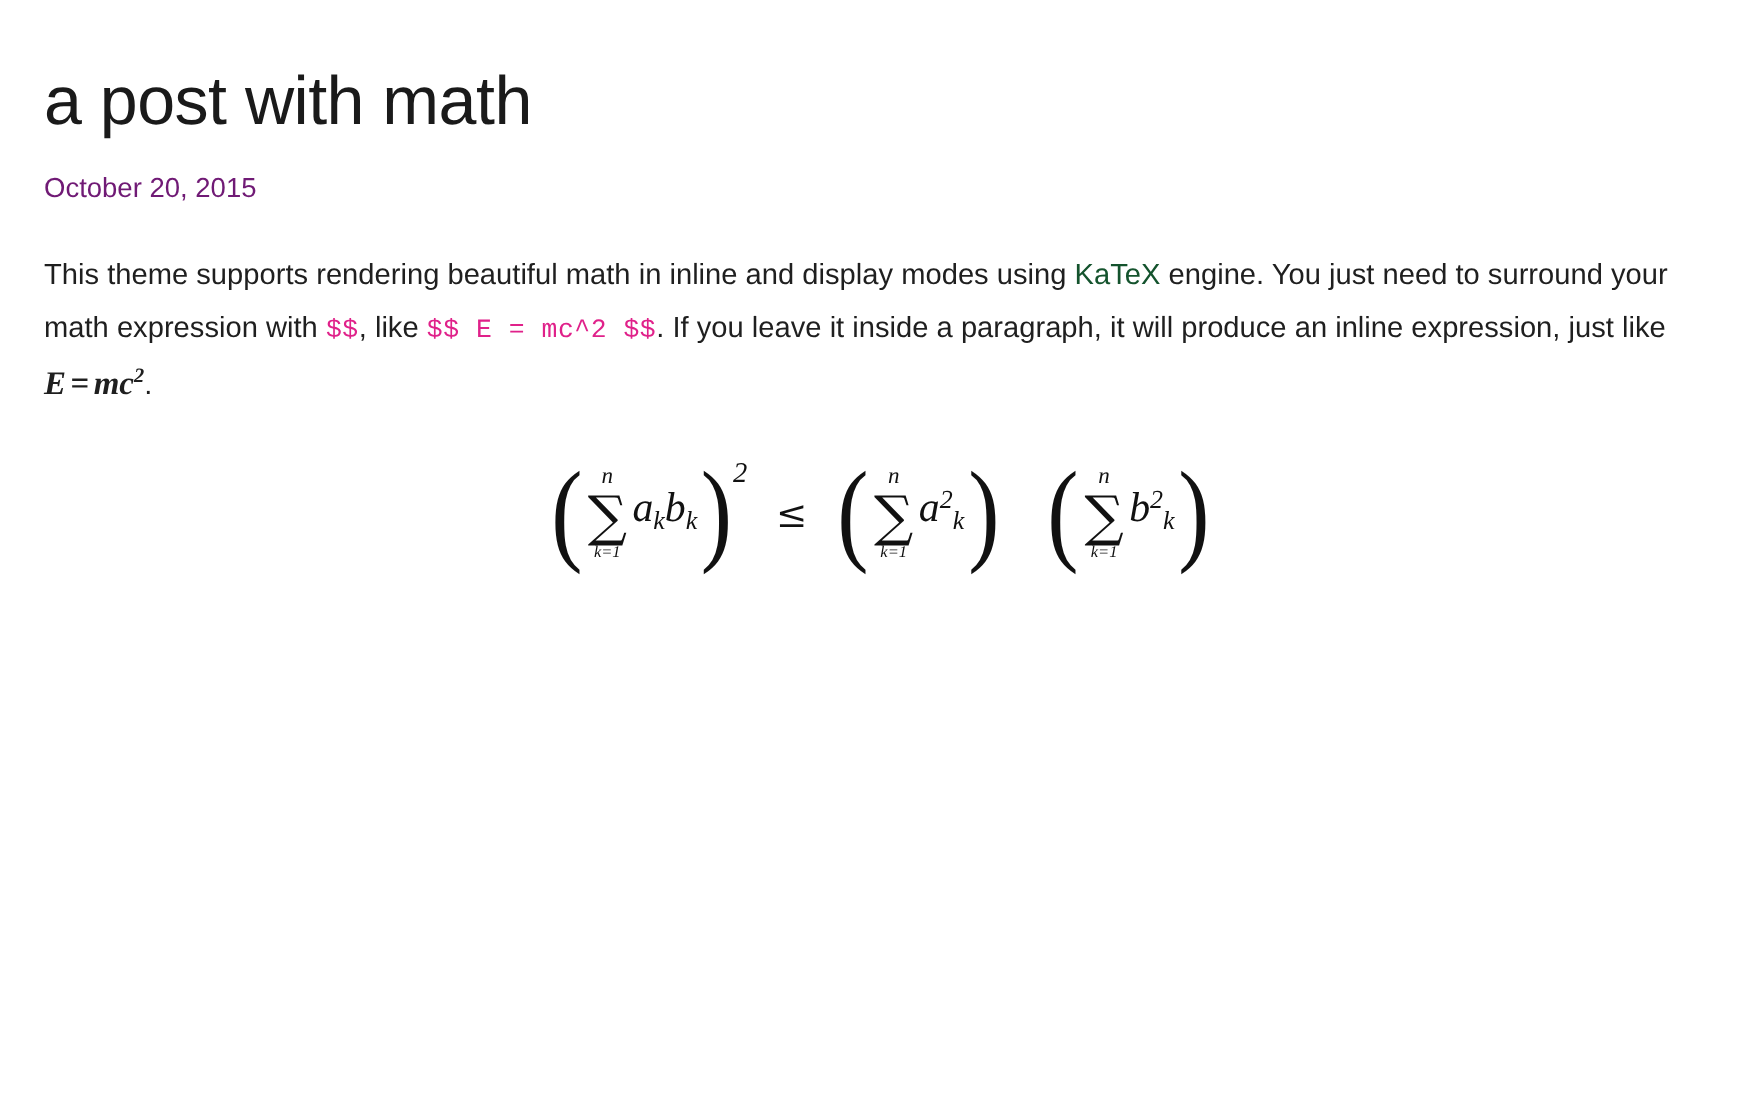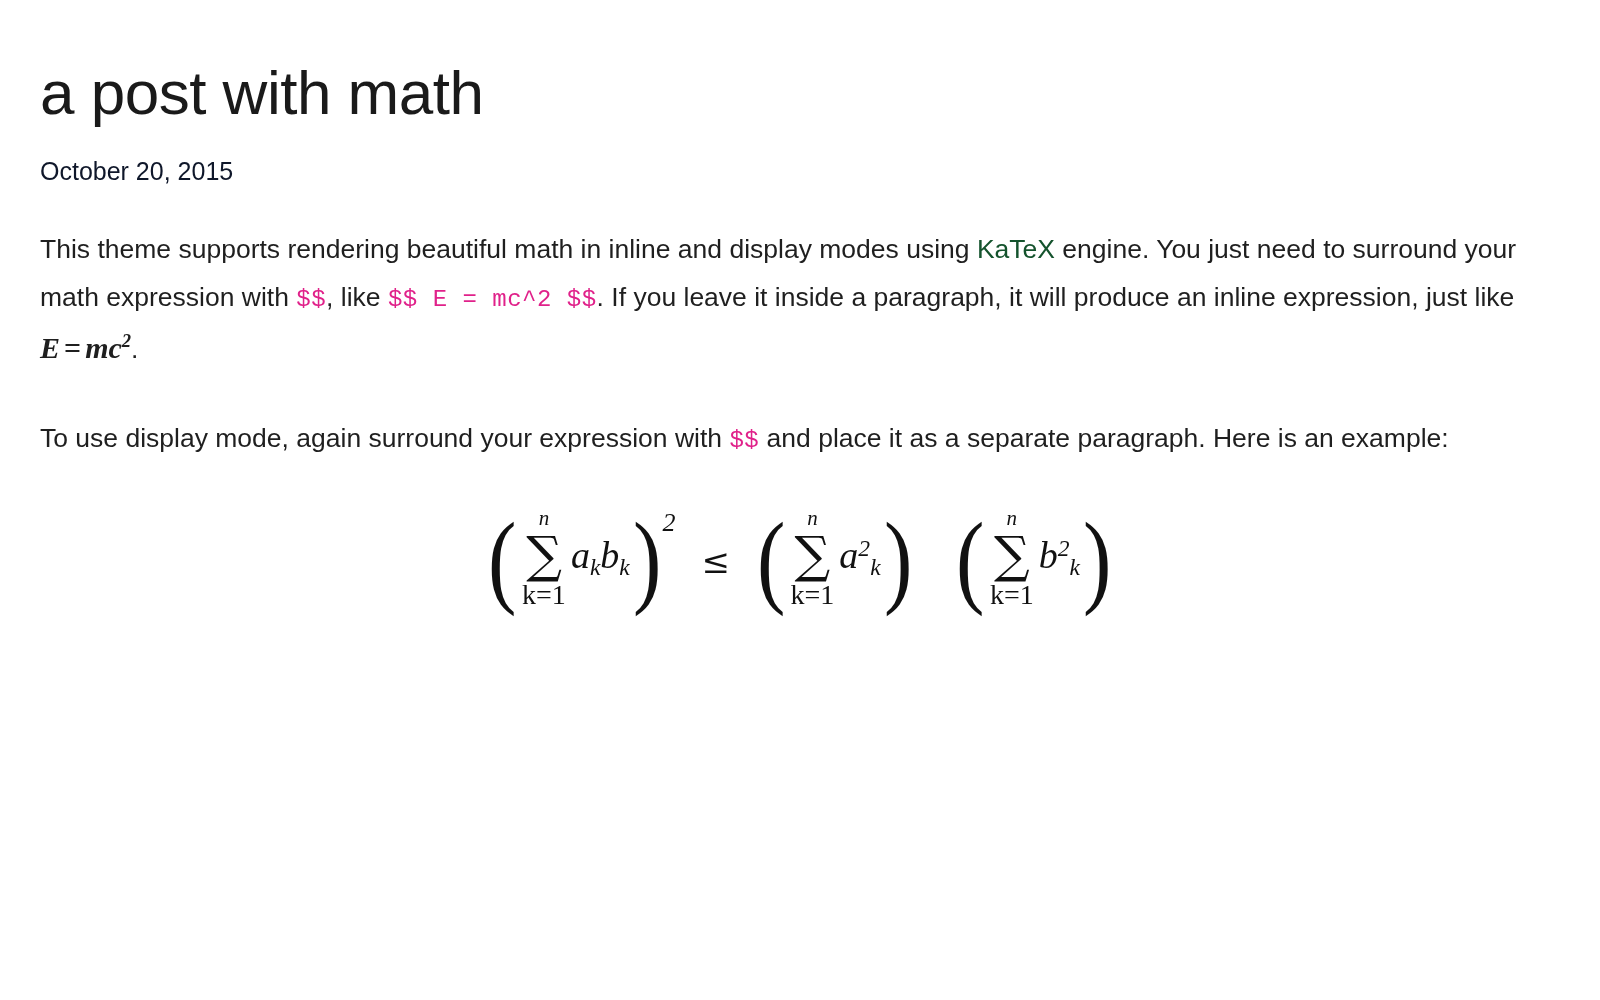--- a/index.html
+++ b/index.html
@@ -21,21 +21,21 @@
   .post-title {
     font-size: 62px;
     font-weight: 400;
     line-height: 1.12;
     letter-spacing: -0.5px;
     color: #1a1a1a;
     margin: 0 0 0 0;
   }
   .post-date {
     font-size: 25px;
-    color: #0f172a;
+    color: #701a75;
     margin-top: 30px;
     margin-bottom: 4px;
   }
   p.body {
     font-size: 26.5px;
     line-height: 1.78;
     color: #1f1f1f;
     margin: 40px 0 0 0;
     max-width: 1500px;
   }
@@ -103,21 +103,22 @@
     font-style: italic;
     font-family: "Liberation Serif", serif;
     margin-bottom: 1px;
   }
   .sum-sym {
     font-size: 50px;
     line-height: 1;
     font-family: "DejaVu Serif", serif;
   }
   .sum-bot {
-    font-size: 28px;
+    font-size: 15px;
+    font-style: italic;
     font-family: "Liberation Serif", serif;
     margin-top: 1px;
   }
   .term {
     font-size: 38px;
     font-style: italic;
     font-family: "Liberation Serif", serif;
     position: relative;
     top: -2px;
     padding-left: 3px;
@@ -156,23 +157,20 @@
 <div class="page">
 
   <h1 class="post-title">a post with math</h1>
 
   <div class="post-date">October 20, 2015</div>
 
   <p class="body">
     <span>This theme supports rendering beautiful math in inline and display modes using </span><a class="link" href="#">KaTeX</a><span> engine. You just need to surround your math expression with </span><code class="inline">$$</code><span>, like </span><code class="inline">$$ E = mc^2 $$</code><span>. If you leave it inside a paragraph, it will produce an inline expression, just like </span><span class="inline-math"><i>E</i><span class="op">=</span><i>mc</i><sup>2</sup></span><span>.</span>
   </p>
 
-  <p class="body">
-    <span>To use display mode, again surround your expression with </span><code class="inline">$$</code><span> and place it as a separate paragraph. Here is an example:</span>
-  </p>
 
   <div class="display-math">
     <span class="eq">
       <span class="group">
         <span class="paren">(</span>
         <span class="sumblock">
           <span class="sum-top">n</span>
           <span class="sum-sym">∑</span>
           <span class="sum-bot">k=1</span>
         </span>

